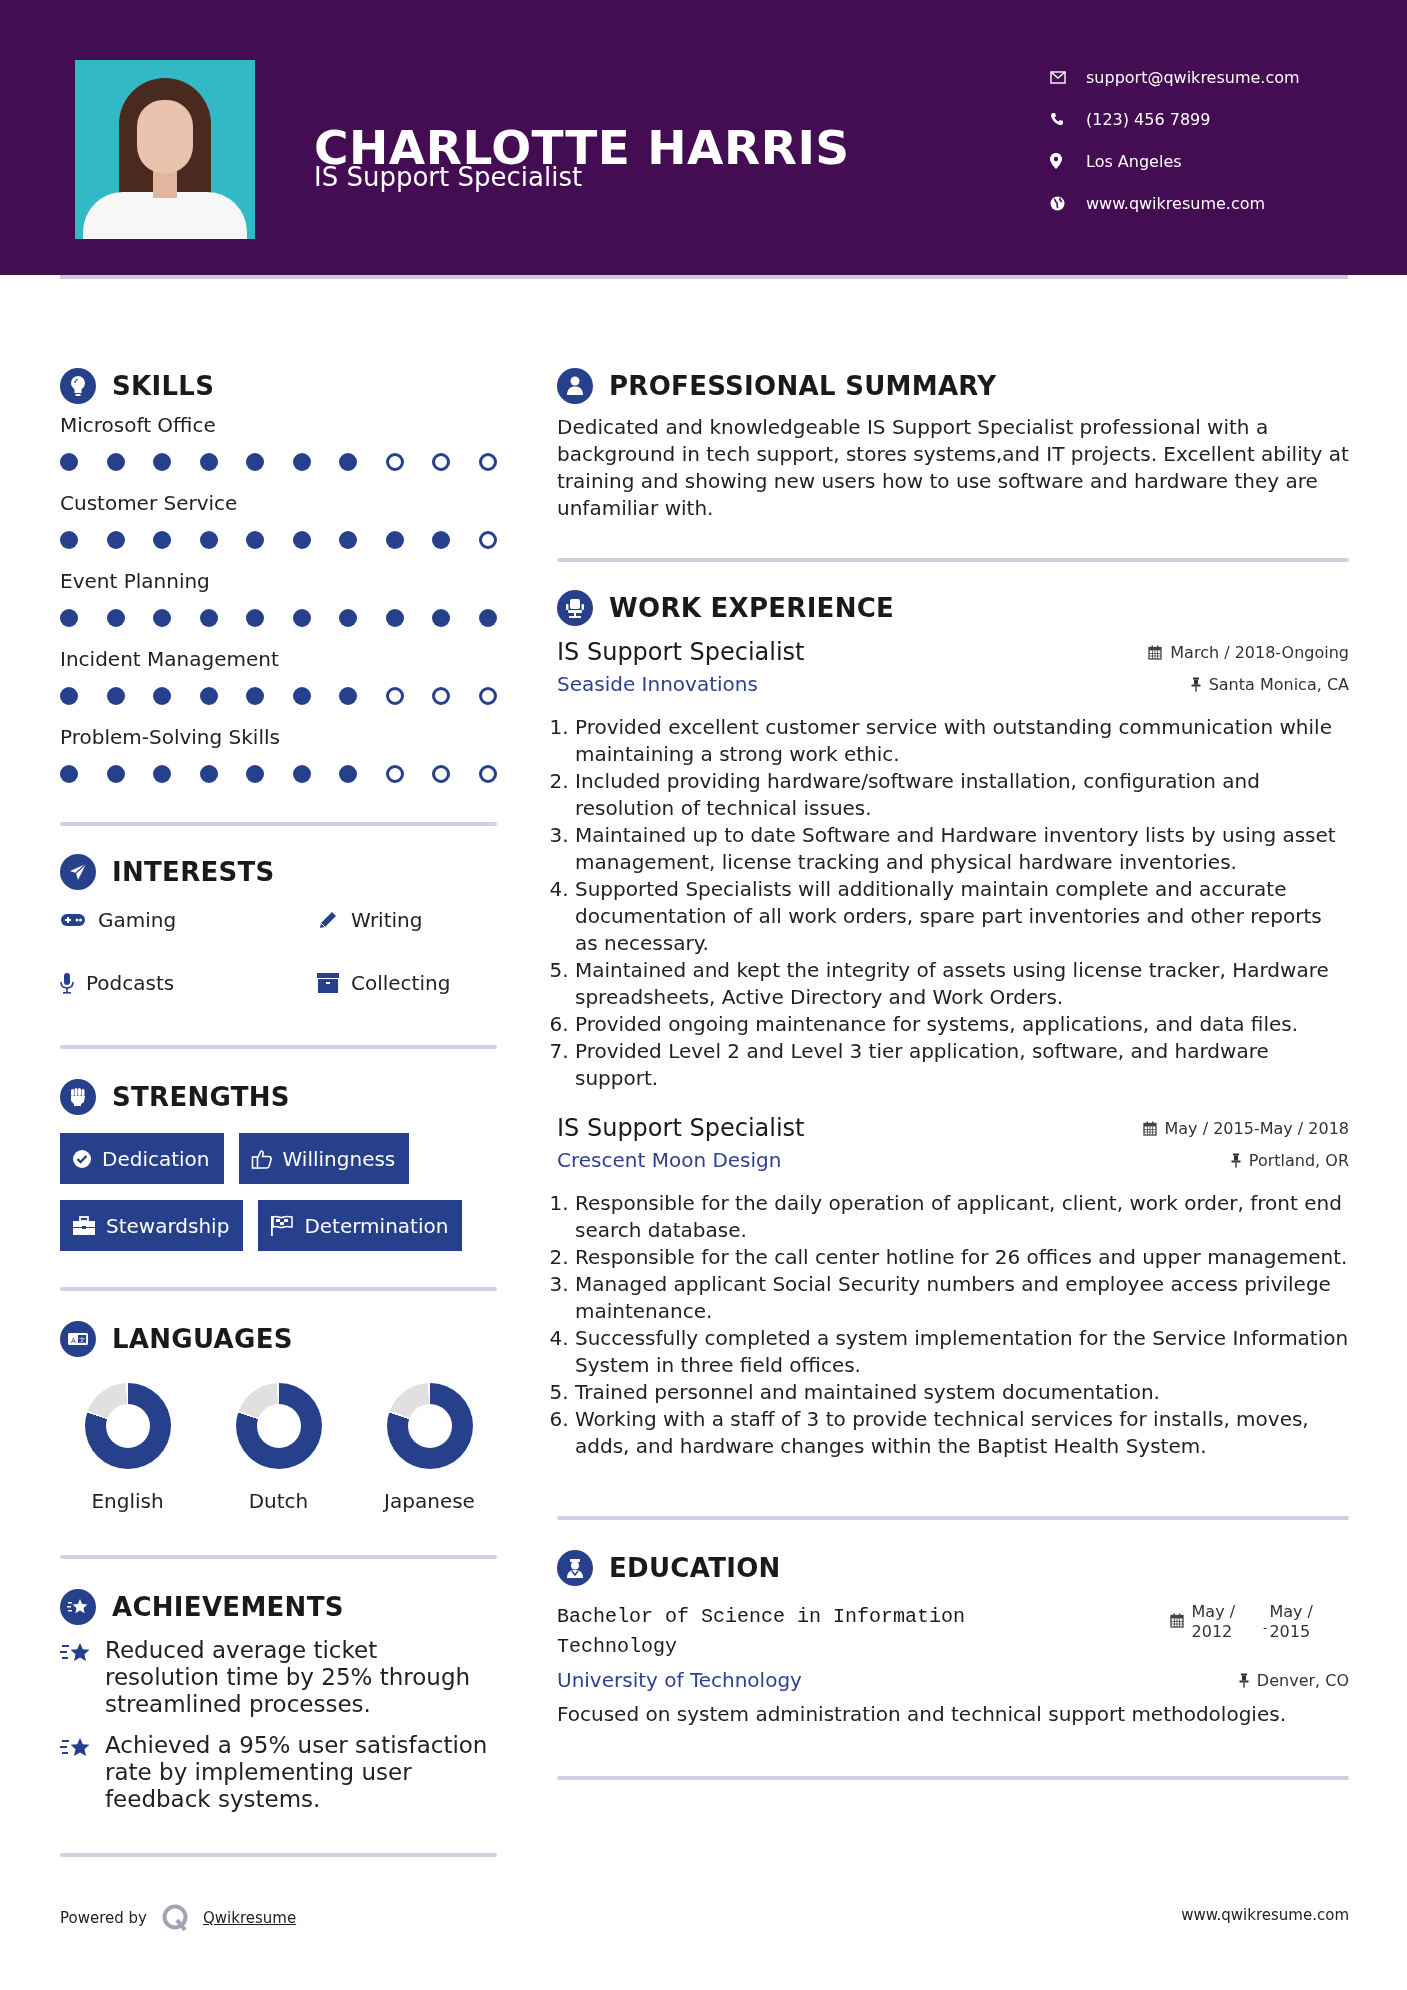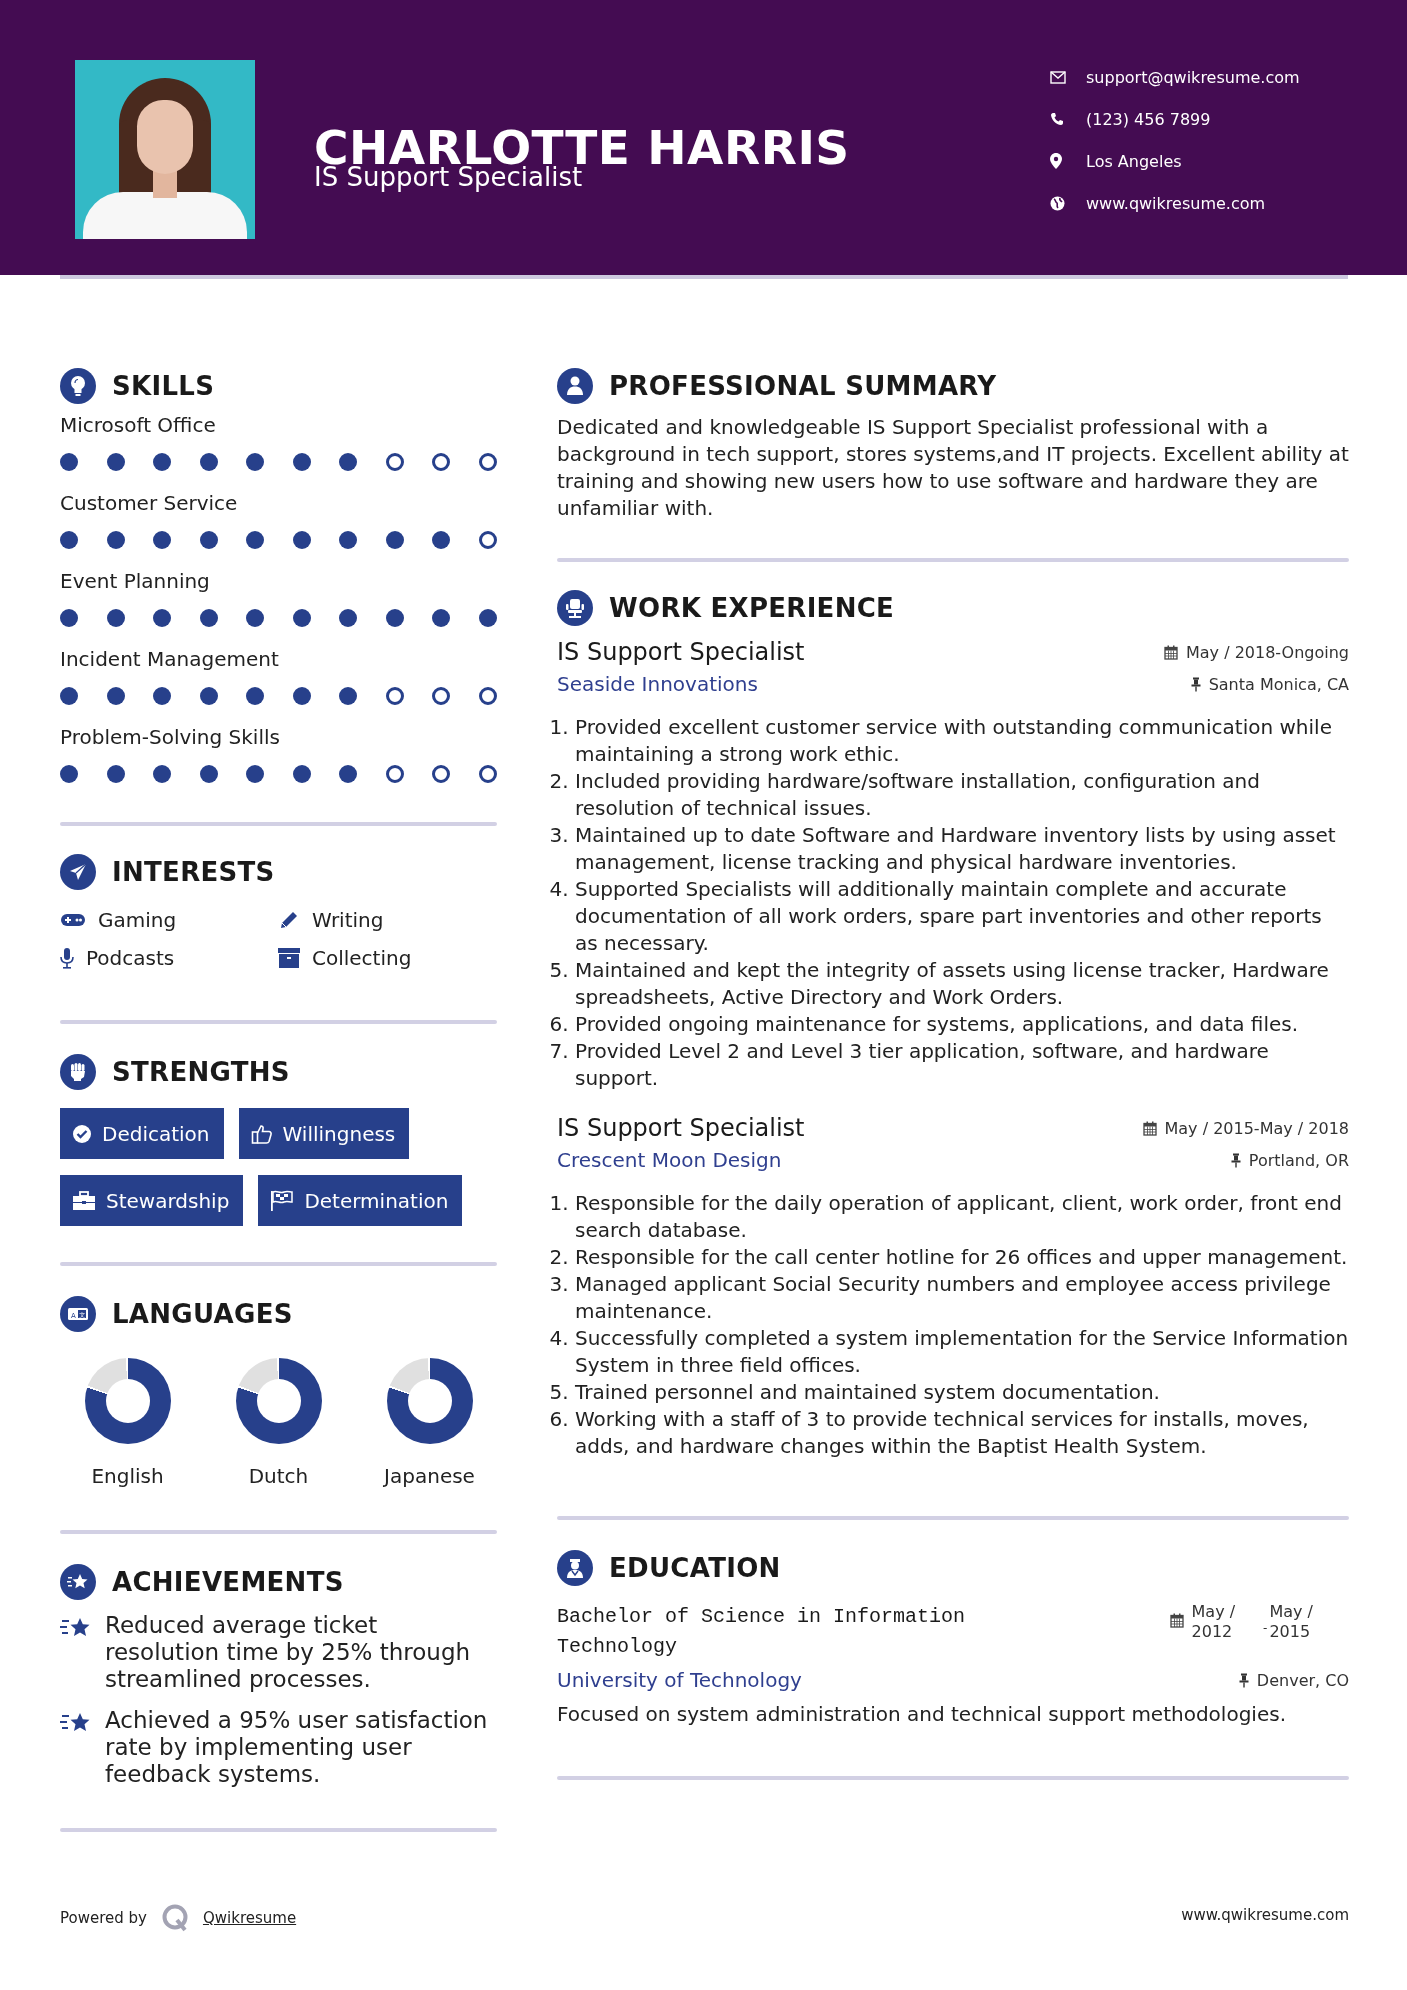--- a/index.html
+++ b/index.html
@@ -36,21 +36,21 @@
     .divider { height: 4px; background: #d2d0e4; border-radius: 2px; }
 
     
     .skill { margin-top: 4px; }
     .skill-name { font-size: 20px; color: #222; height: 30px; line-height: 30px; }
     .dots { display: flex; justify-content: space-between; width: 437px; height: 44px; align-items: center; padding: 0 0 0 0; }
     .dot { width: 18px; height: 18px; border-radius: 50%; background: #27408b; }
     .dot.empty { background: #fff; border: 3px solid #27408b; }
 
     
-    .interests { display: grid; grid-template-columns: 218px 218px; row-gap: 14px; margin-top: 16px; }
+    .interests { display: grid; grid-template-columns: 218px 218px; row-gap: 14px; margin-top: 16px; gap: 39px; }
     .interest { display: flex; align-items: center; font-size: 20px; color: #222; }
     .interest .iicon { color: #27408b; font-size: 18px; margin-right: 12px; display: flex; align-items: center; }
 
     
     .strengths { display: flex; flex-wrap: wrap; gap: 16px 15px; margin-top: 16px; }
     .badge { background: #27408b; color: #fff; height: 51px; display: flex; align-items: center; padding: 0 14px 0 12px; font-size: 20px; }
     .badge .bicon { margin-right: 10px; display: flex; align-items: center; }
 
     
     .langs { display: flex; gap: 16px; margin-top: 24px; }
@@ -449,21 +449,21 @@
       <span class="job-meta">
         <span class="micon">
           <svg width="14" height="15" viewBox="0 0 14 15">
               <rect x="1" y="2.5" width="12" height="11.5" fill="none" stroke="#444" stroke-width="1.3"></rect>
               <rect x="1" y="2.5" width="12" height="3" fill="#444"></rect>
               <rect x="3.5" y="0.5" width="1.5" height="3" fill="#444"></rect>
               <rect x="9" y="0.5" width="1.5" height="3" fill="#444"></rect>
               <path d="M1 8.5 H13 M1 11 H13 M4.5 5.5 V14 M7 5.5 V14 M9.5 5.5 V14" stroke="#444" stroke-width="0.8"></path>
             </svg>
         </span>
-        <span>May / 2018-Ongoing</span>
+        <span>March / 2018-Ongoing</span>
       </span>
     </div>
     <div class="job-sub">
       <span class="company">Seaside Innovations</span>
       <span class="job-meta">
         <span class="micon">
           <svg width="10" height="15" viewBox="0 0 10 15">
               <rect x="2" y="0.5" width="6" height="2" fill="#333"></rect>
               <rect x="3" y="2.5" width="4" height="5" fill="#333"></rect>
               <rect x="0.5" y="7.5" width="9" height="2" fill="#333"></rect>

